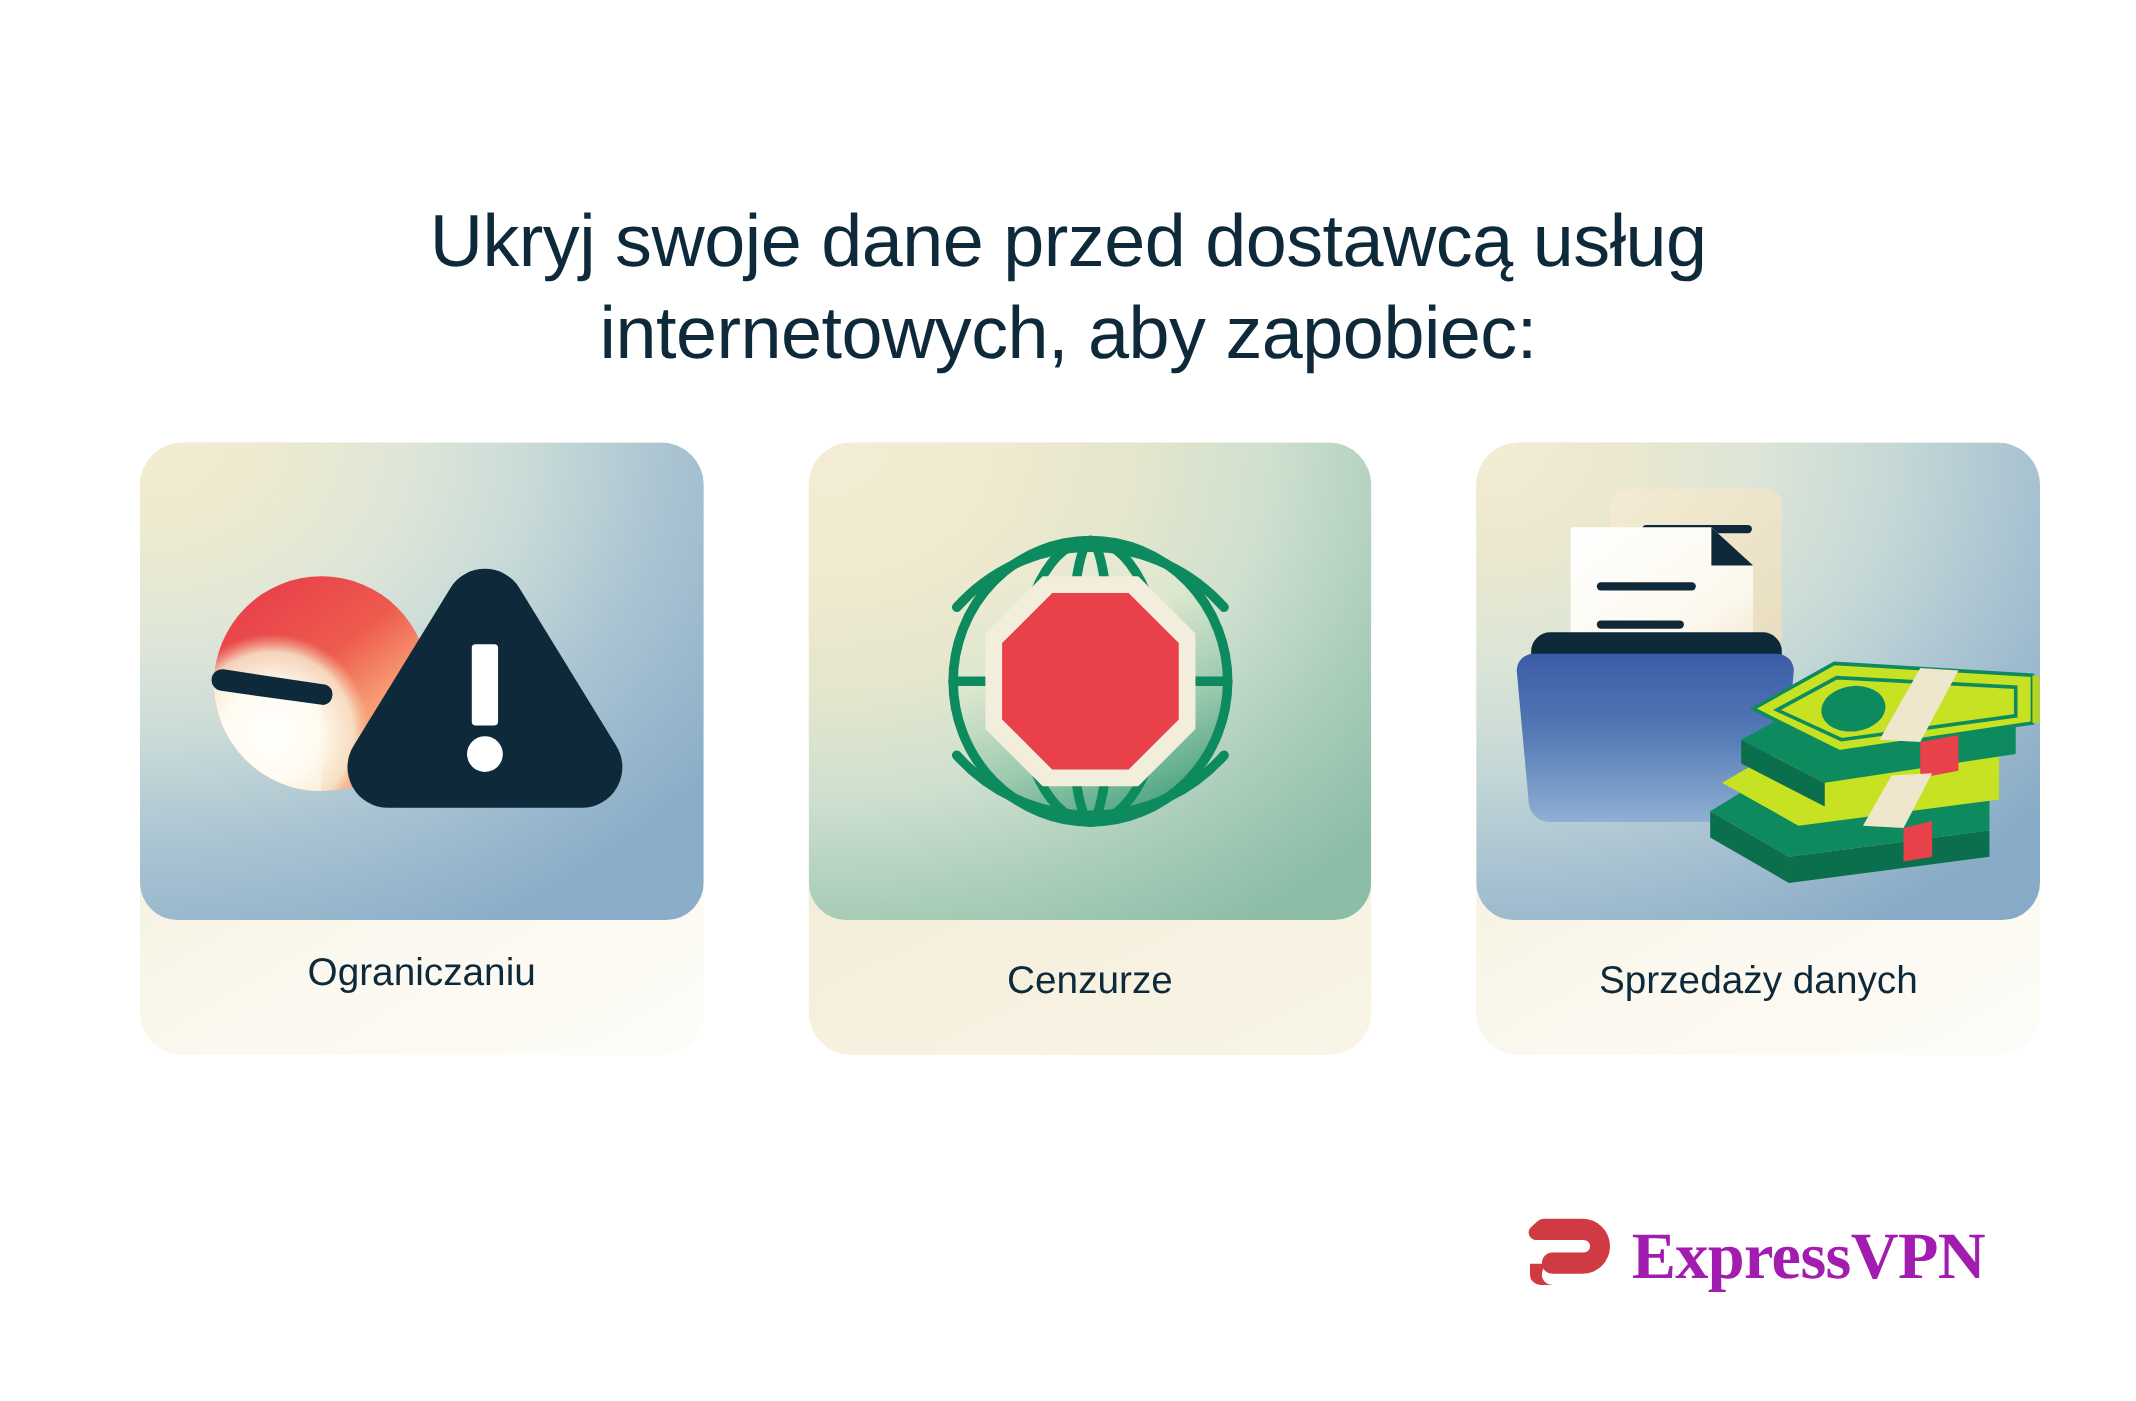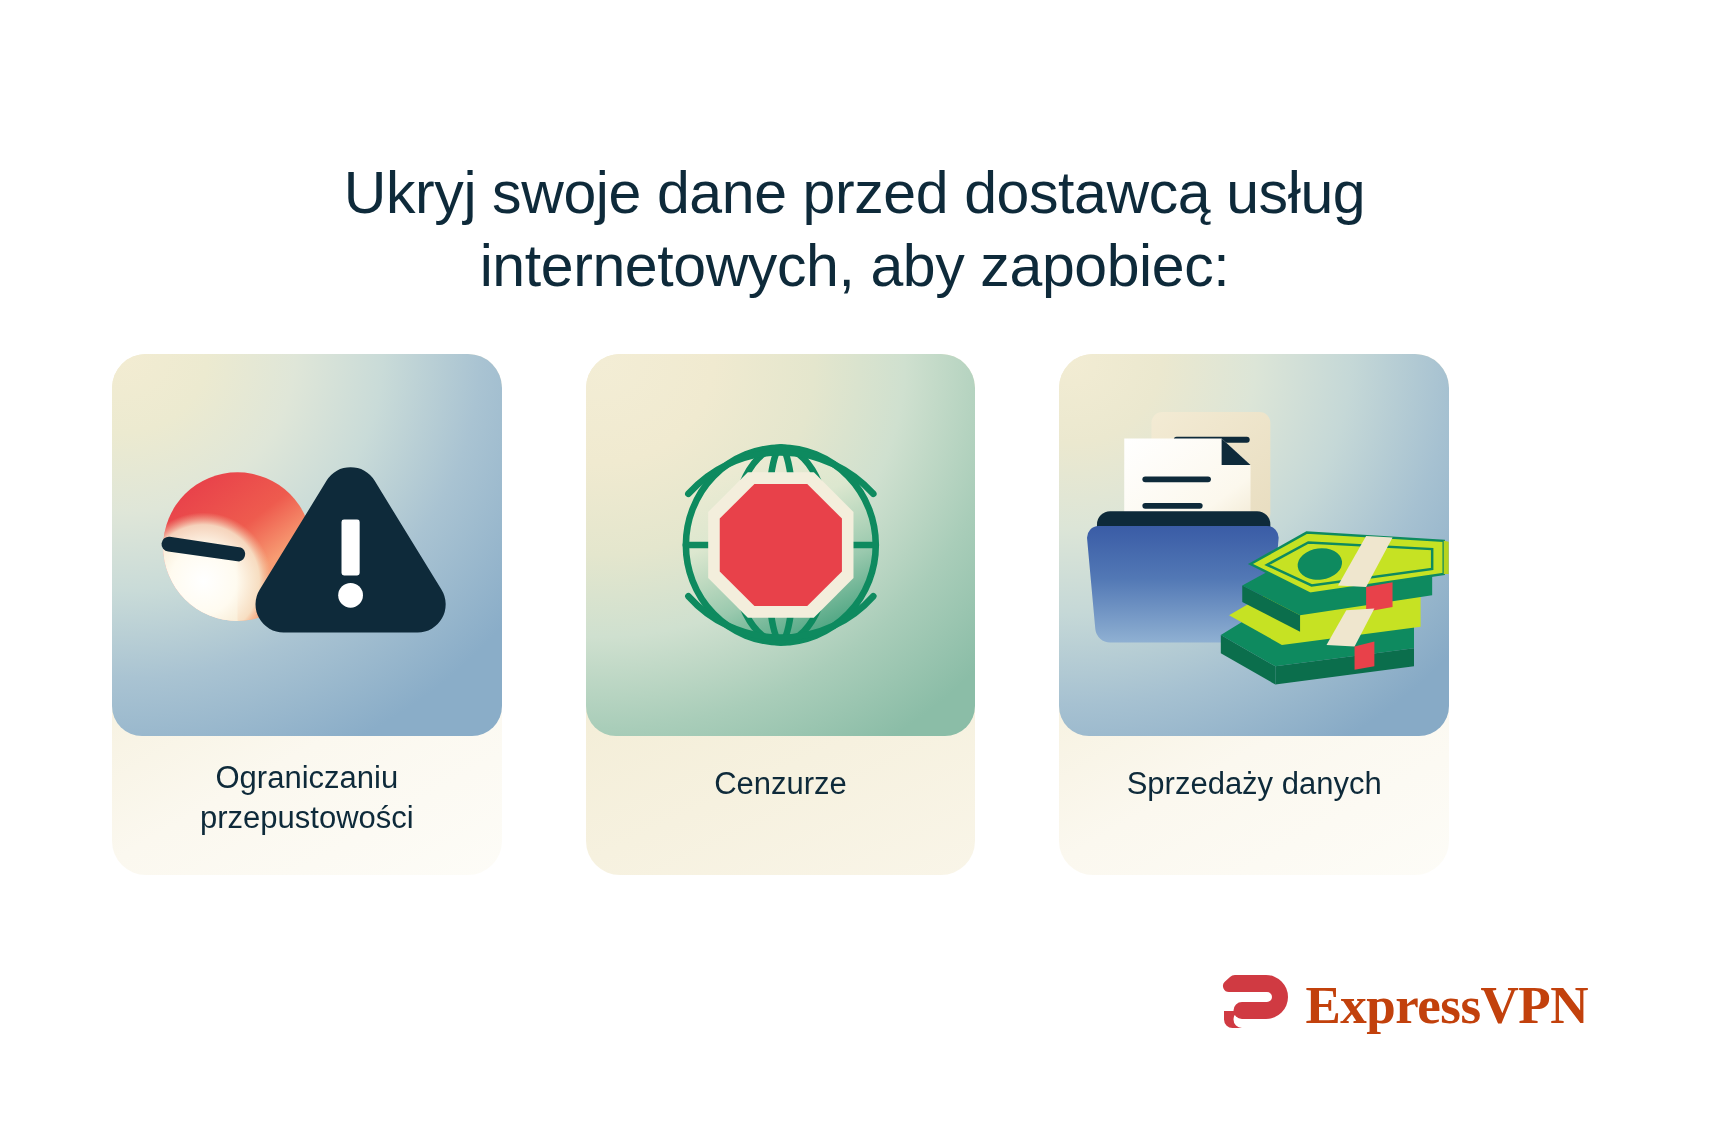--- a/index.html
+++ b/index.html
@@ -24,21 +24,21 @@
     letter-spacing:-0.4px;
     padding:0 210px;
     box-sizing:border-box;
     margin-top:24px;
   }
 
   
   .cards{
     position:absolute;
     left:112px; top:354px;
-    width:1337px;
+    width:1520px;
     display:flex;
     gap:84px;
   }
   .card{
     width:472px;
     border-radius:34px;
     overflow:hidden;
     position:relative;
     background:linear-gradient(150deg,#f0e9cf 0%,#f4eed8 32%,#fbf8ef 68%,#fdfcf7 100%);
     padding-bottom:6px;
@@ -83,21 +83,21 @@
     position:absolute;
     right:121px; bottom:84px;
     display:flex;
     align-items:center;
     gap:14px;
   }
   .logo .mark{width:70px;height:64px;display:block;}
   .logo .wordmark{
     font-family:"Liberation Serif","DejaVu Serif",serif;
     font-size:53px;
-    color:#c2410c;
+    color:#a21caf;
     font-weight:700;
     letter-spacing:-0.5px;
     line-height:1;
   }
 </style>
 </head>
 <body>
 
 <div class="stage">
 
@@ -138,21 +138,20 @@
                      L208 297
                      a34 34 0 0 1 -29 -52 Z" fill="#0E2A3A"></path>
 
             <rect x="278" y="160" width="22" height="68" rx="3" fill="#FFFFFF"></rect>
             <circle cx="289" cy="252" r="15" fill="#FFFFFF"></circle>
           </svg>
         </div>
       </div>
       <div class="label two">
         <div>Ograniczaniu</div>
-        <div>przepustowości</div>
       </div>
     </div>
 
     <div class="card c3">
       <div class="panel p3">
         <div class="art">
           <svg viewBox="0 0 472 382" xmlns="http://www.w3.org/2000/svg">
             <defs>
               <linearGradient id="globeFill" x1="0.3" y1="0" x2="0.75" y2="1">
                 <stop offset="0%" stop-color="#F0EBD3"></stop>

